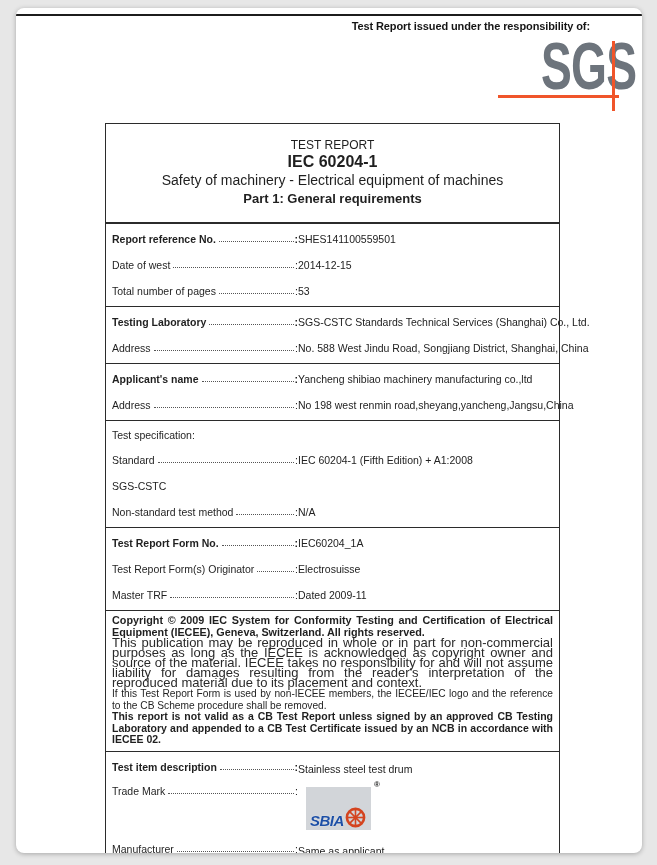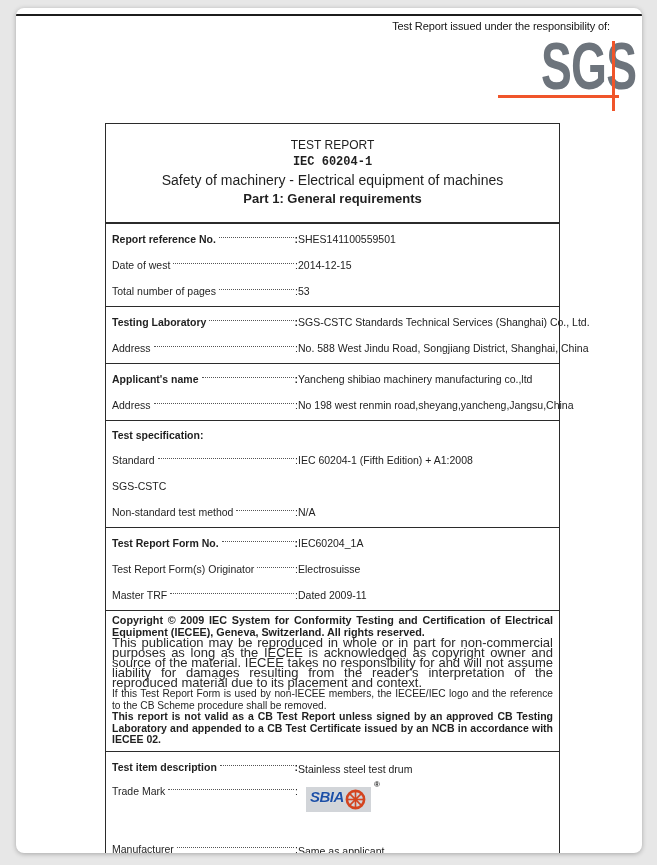--- a/index.html
+++ b/index.html
@@ -12,73 +12,73 @@
     overflow:hidden;
   }
   .page {
     position:absolute; left:16px; top:8px; width:626px; height:845px;
     background:#ffffff; border-radius:8px;
     box-shadow:0 1px 5px rgba(0,0,0,.28);
     overflow:hidden;
   }
   .top-rule { height:2px; background:#1c1c1c; margin-top:6px; width:100%; }
   .resp-line {
-    margin-top:4px; padding-right:32px;
-    text-align:right; font-size:11px; font-weight:normal; color:#151515;
+    margin-top:4px; padding-right:52px;
+    text-align:right; font-size:11px; font-weight:bold; color:#151515;
     letter-spacing:-0.1px;
   }
   
   .sgs-wrap { position:absolute; top:0; left:0; width:654px; height:112px; pointer-events:none; }
   .sgs-text {
     position:absolute; top:28px; right:34px;
     font-weight:bold; font-size:66px; line-height:60px;
     color:#6d747c; letter-spacing:-1px;
     transform:scaleX(.70); transform-origin:right center;
   }
   .sgs-hline { position:absolute; top:87px; left:482px; width:121px; height:2.5px; background:#f0552a; }
   .sgs-vline { position:absolute; top:33px; left:596px; width:2.5px; height:70px; background:#f0552a; }
 
   
   .rtable {
     position:absolute; left:89px; top:115px; width:455px;
     border:1.5px solid #2b2b2b; background:#fff;
   }
   .title-block { border-bottom:1.5px solid #2b2b2b; text-align:center; padding:13px 6px 14px 6px; }
   .title-block .t1 { font-size:12px; font-weight:normal; line-height:17px; }
-  .title-block .t2 { font-size:12px;   font-weight:bold; line-height:16px;font-family:Liberation Mono, monospace; }
+  .title-block .t2 { font-size:16px;   font-weight:bold; line-height:16px; }
   .title-block .t3 { font-size:14px; font-weight:normal; line-height:20px; }
   .title-block .t4 { font-size:13px;   font-weight:bold; line-height:18px; }
 
   .group { border-top:1.5px solid #2b2b2b; padding:2px 0; }
   .group:first-of-type { border-top:none; }
 
   .row { display:flex; align-items:center; height:26px; padding:0 6px; font-size:10.5px; }
-  .row .lbl { display:flex; align-items:center; width:186px; flex:none; }
+  .row .lbl { display:flex; align-items:flex-end; width:186px; flex:none; }
   .row .lbl .txt { white-space:nowrap; }
   .row .lbl .dots { flex:1; border-bottom:1.6px dotted #555; margin:0 1px 3px 3px; min-width:6px; }
   .row .lbl::after { content:":"; }
   .row.bold .lbl .txt, .row.bold .lbl::after { font-weight:bold; }
   .row .val { margin-left:0; white-space:nowrap; color:#222; }
-  .row.section-head { height:24px; font-weight:bold; }
+  .row.section-head { height:24px; font-weight:normal; }
 
   
   .copyright { padding:4px 6px 5px 6px; text-align:justify; }
   .copyright .c-bold  { font-size:10.8px; font-weight:bold; line-height:11.5px; }
   .copyright .c-fine  { font-size:13px;  line-height:10px; color:#2a2a2a; }
   .copyright .c-note  { font-size:10.2px; line-height:11.5px; }
   .copyright .c-bold2 { font-size:10.5px; font-weight:bold; line-height:11.5px; }
 
   
   .row.tall { height:auto; min-height:56px; align-items:flex-start; padding-top:5px; }
   .tm-box {
     position:relative; display:inline-block; margin-left:8px; margin-top:2px;
     background:#d2d5d9; padding:2px 5px 2px 4px;
   }
   .tm-reg { position:absolute; top:-7px; right:-9px; font-size:8px; color:#1a1a1a; font-weight:bold; }
-  .tm-main { display:flex; align-items:flex-start; }
+  .tm-main { display:flex; align-items:flex-end;margin-top:18px; }
   .tm-text {
     font-size:15px; font-weight:bold; font-style:italic;
     color:#1d4fa5; letter-spacing:-0.5px; line-height:15px;
     text-shadow:0 0 1px #fff;
   }
   .tm-wheel { margin-left:1px; }
   .tm-strip {
     margin-top:1px; height:6px; width:47px;
     background:repeating-linear-gradient(90deg,#d43d20 0 5px,#f0a08e 5px 6px);
   }

